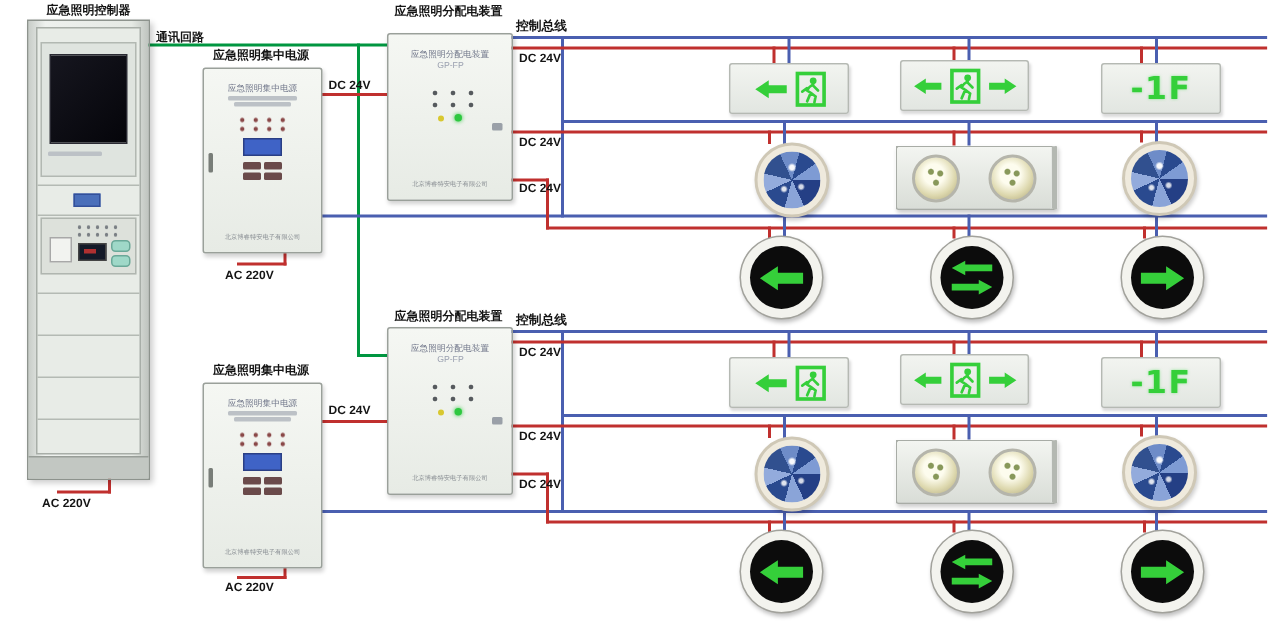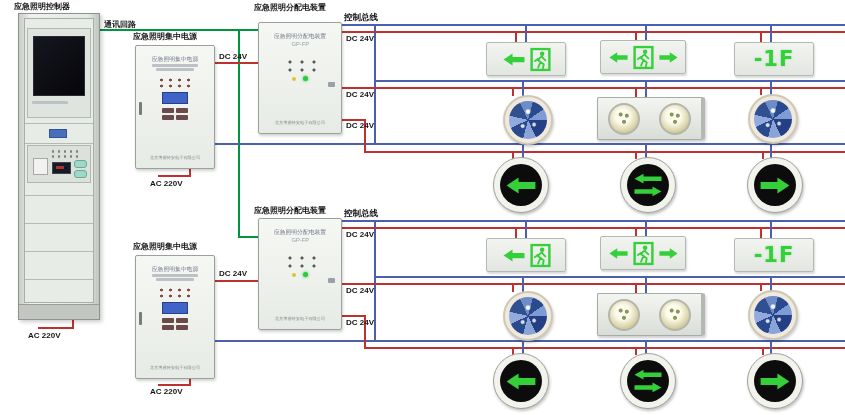--- a/index.html
+++ b/index.html
@@ -6,21 +6,21 @@
   #canvas{position:relative;width:845px;height:415px;background:#fff;overflow:hidden;
           font-family:"Liberation Sans",sans-serif;}
   
   .wr,.wb,.wg{position:absolute;}
   .wr{background:#c0302e;}
   .wb{background:#4a5fb0;}
   .wg{background:#009640;}
   
   .lab{position:absolute;font:bold 8px/1.15 "Liberation Sans",sans-serif;color:#141414;white-space:nowrap;z-index:6;}
   .lab.big{font-size:8.5px;}
-  .lab.center{}
+  .lab.center{text-align:center;}
   
   .box{position:absolute;background:linear-gradient(180deg,#f5f7f3,#e7ebe5);border:1px solid #9aa09a;
        border-radius:2px;box-shadow:1px 2px 3px rgba(0,0,0,.18);z-index:4;}
   .psu{width:78px;height:122px;}
   .dist{width:82px;height:110px;}
   .p-text{margin-top:9px;display:flex;flex-direction:column;align-items:center;gap:1px;}
   .t6{font-size:10px;transform:scale(.58);transform-origin:center top;color:#6e7488;white-space:nowrap;height:8px;}
   .t6.dim{color:#9aa0b0;}
   .blurbar{height:3px;background:#bcc1c6;border-radius:1px;}
   .p-leds{margin:6px auto 0;width:36px;height:12px;

